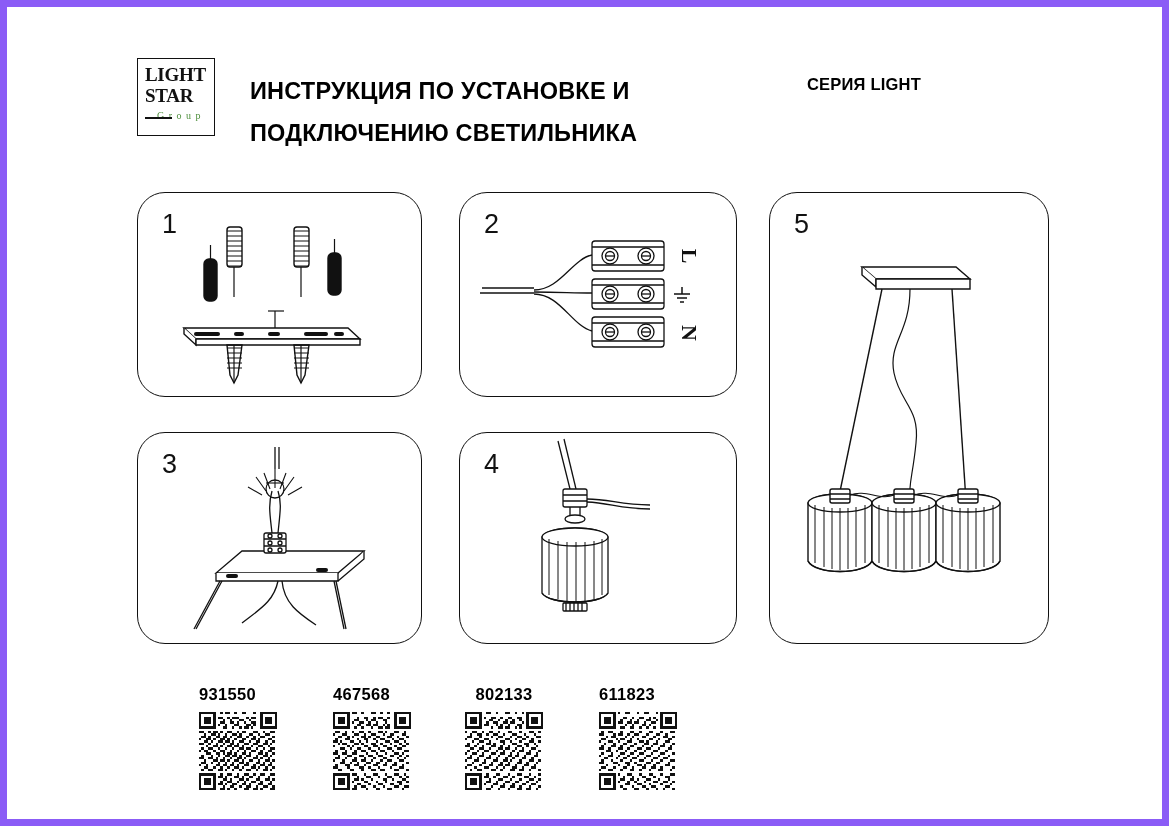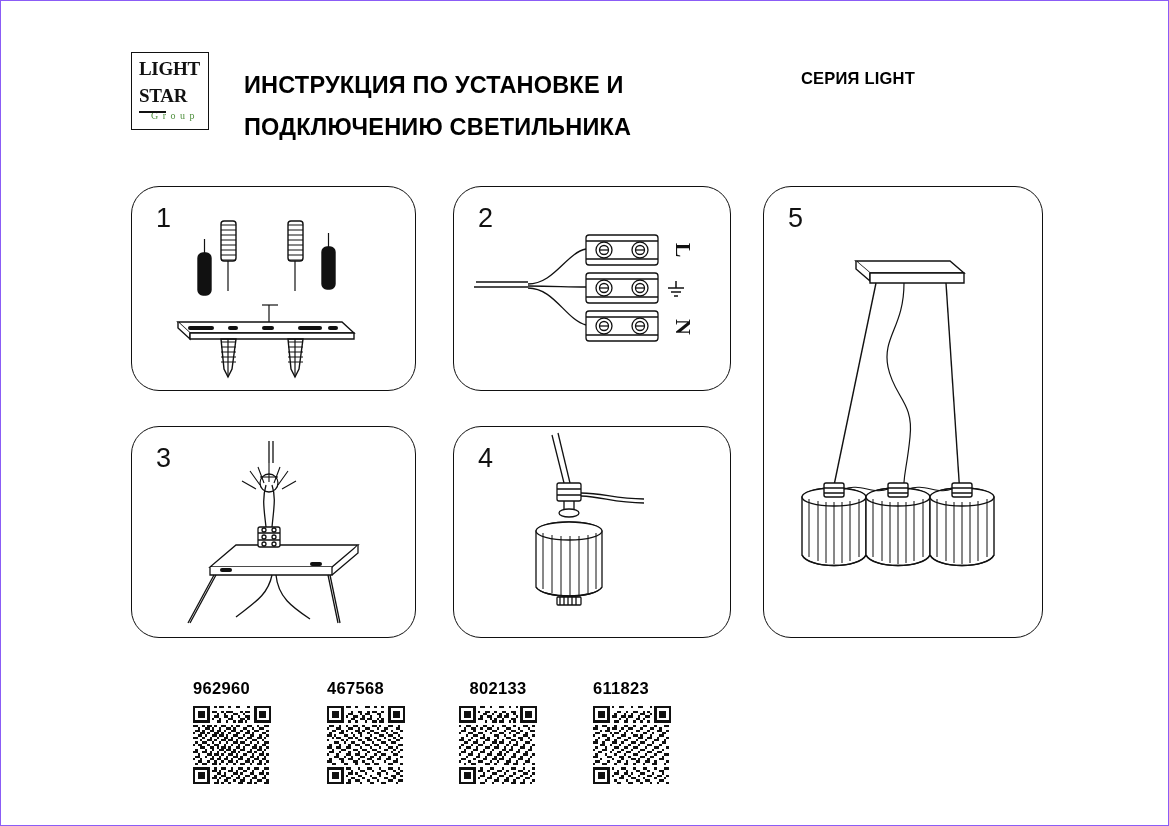--- a/index.html
+++ b/index.html
@@ -10,21 +10,21 @@
   body {
     font-family: "Liberation Sans", sans-serif;
     color: #000000;
   }
   .page {
     position: relative;
     width: 1169px;
     height: 826px;
     background: #ffffff;
     overflow: hidden;
-    border: 1px solid #8b5cf6;
+    border: 7px solid #8b5cf6;
     box-sizing: border-box;
   }
 
   
   .logo-box {
     position: absolute;
     left: 130px;
     top: 51px;
     width: 78px;
     height: 78px;
@@ -40,21 +40,21 @@
     box-sizing: border-box;
   }
   .logo-word {
     font-family: "Liberation Serif", serif;
     font-weight: bold;
     font-size: 19px;
     line-height: 20px;
     letter-spacing: -0.3px;
     color: #111;
   }
-  .logo-word.l2 { margin-top: 7px; }
+  .logo-word.l2 { margin-top: 1px; }
   .logo-sub {
     font-family: "Liberation Serif", serif;
     font-size: 10px;
     color: #4e8f3d;
     letter-spacing: 1px;
     margin-top: 4px;
     margin-left: 12px;
   }
   .logo-bar {
     position: absolute;
@@ -417,21 +417,21 @@
           <path d="M188 301 L208 301 M188 306 L208 306"></path>
         </g>
 
         <path d="M80 302 C96 296 110 308 124 302" stroke-width="1.1"></path>
         <path d="M144 302 C160 296 174 308 188 302" stroke-width="1.1"></path>
       </g>
     </svg>
   </div>
 
   <div class="code-block" id="code-0">
-    <div class="code-label">962960</div>
+    <div class="code-label">931550</div>
     <svg class="qr" viewBox="0 0 33 33" shape-rendering="crispEdges">
       <rect width="33" height="33" fill="#fff"></rect>
       <g fill="#111">
         <rect x="0" y="0" width="7" height="7"></rect>
           <rect x="1" y="1" width="5" height="5" fill="#fff"></rect>
           <rect x="2" y="2" width="3" height="3"></rect>
         <rect x="26" y="0" width="7" height="7"></rect>
           <rect x="27" y="1" width="5" height="5" fill="#fff"></rect>
           <rect x="28" y="2" width="3" height="3"></rect>
         <rect x="0" y="26" width="7" height="7"></rect>

